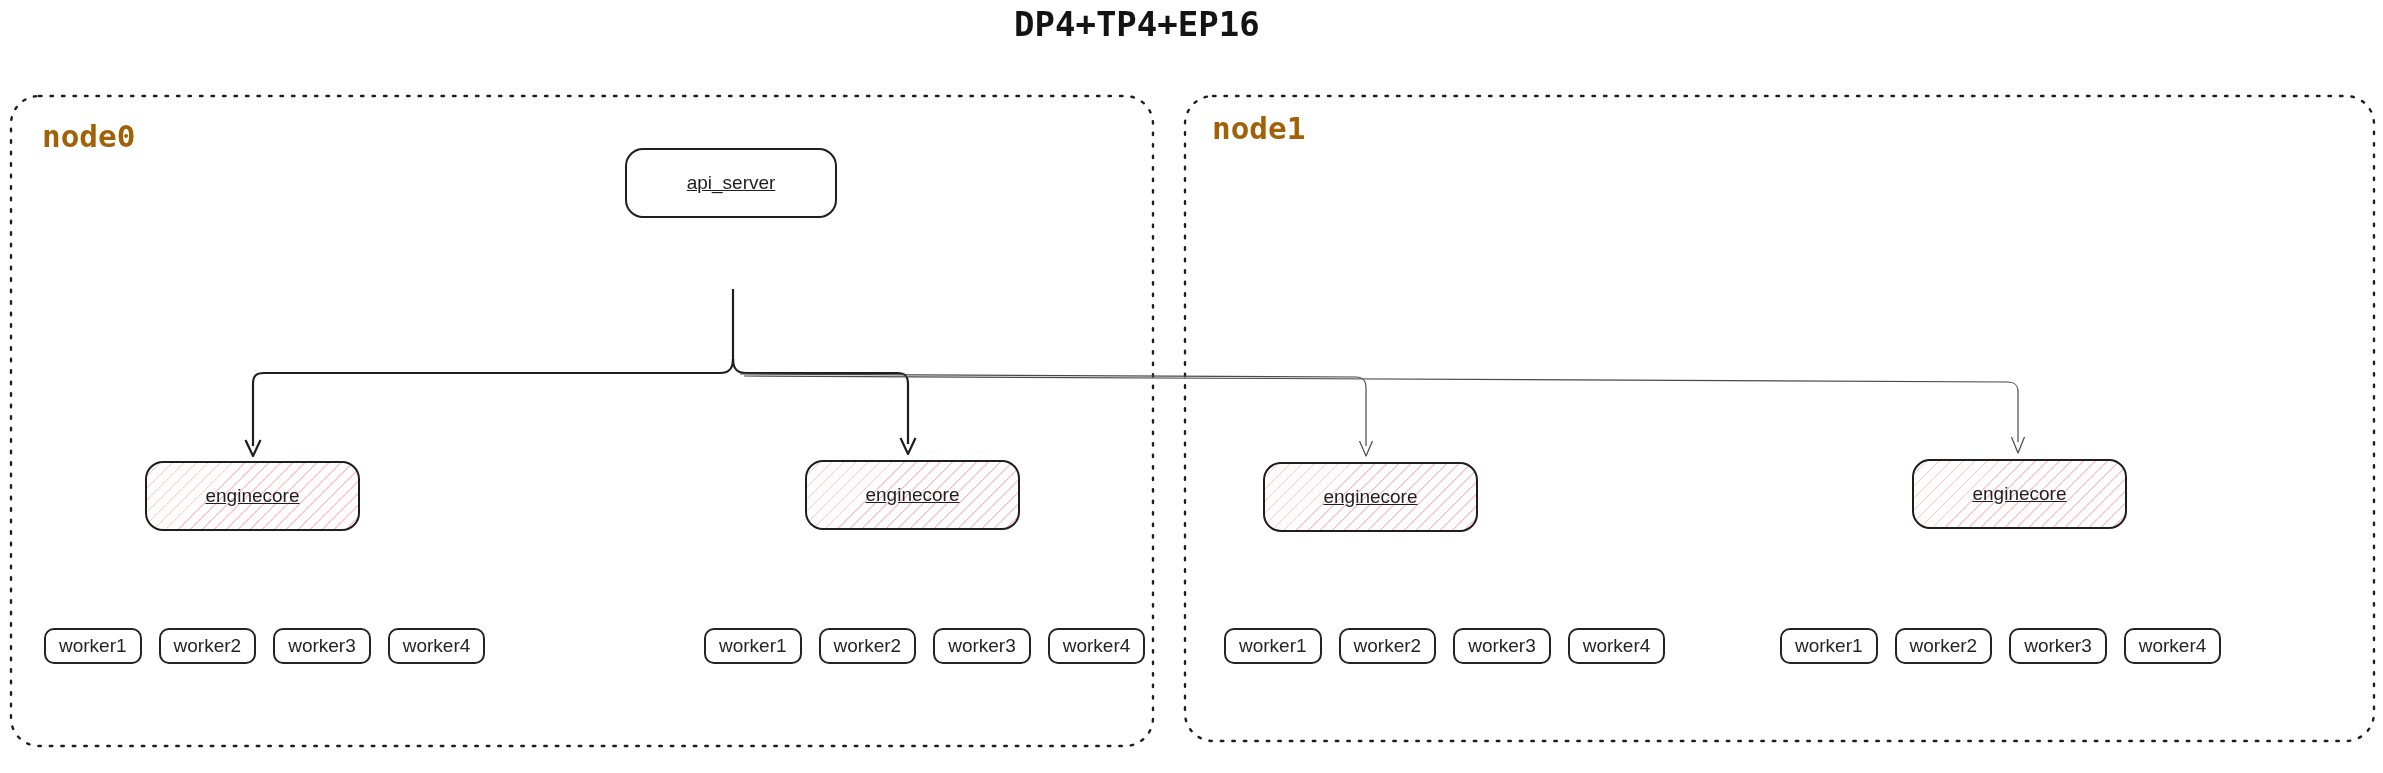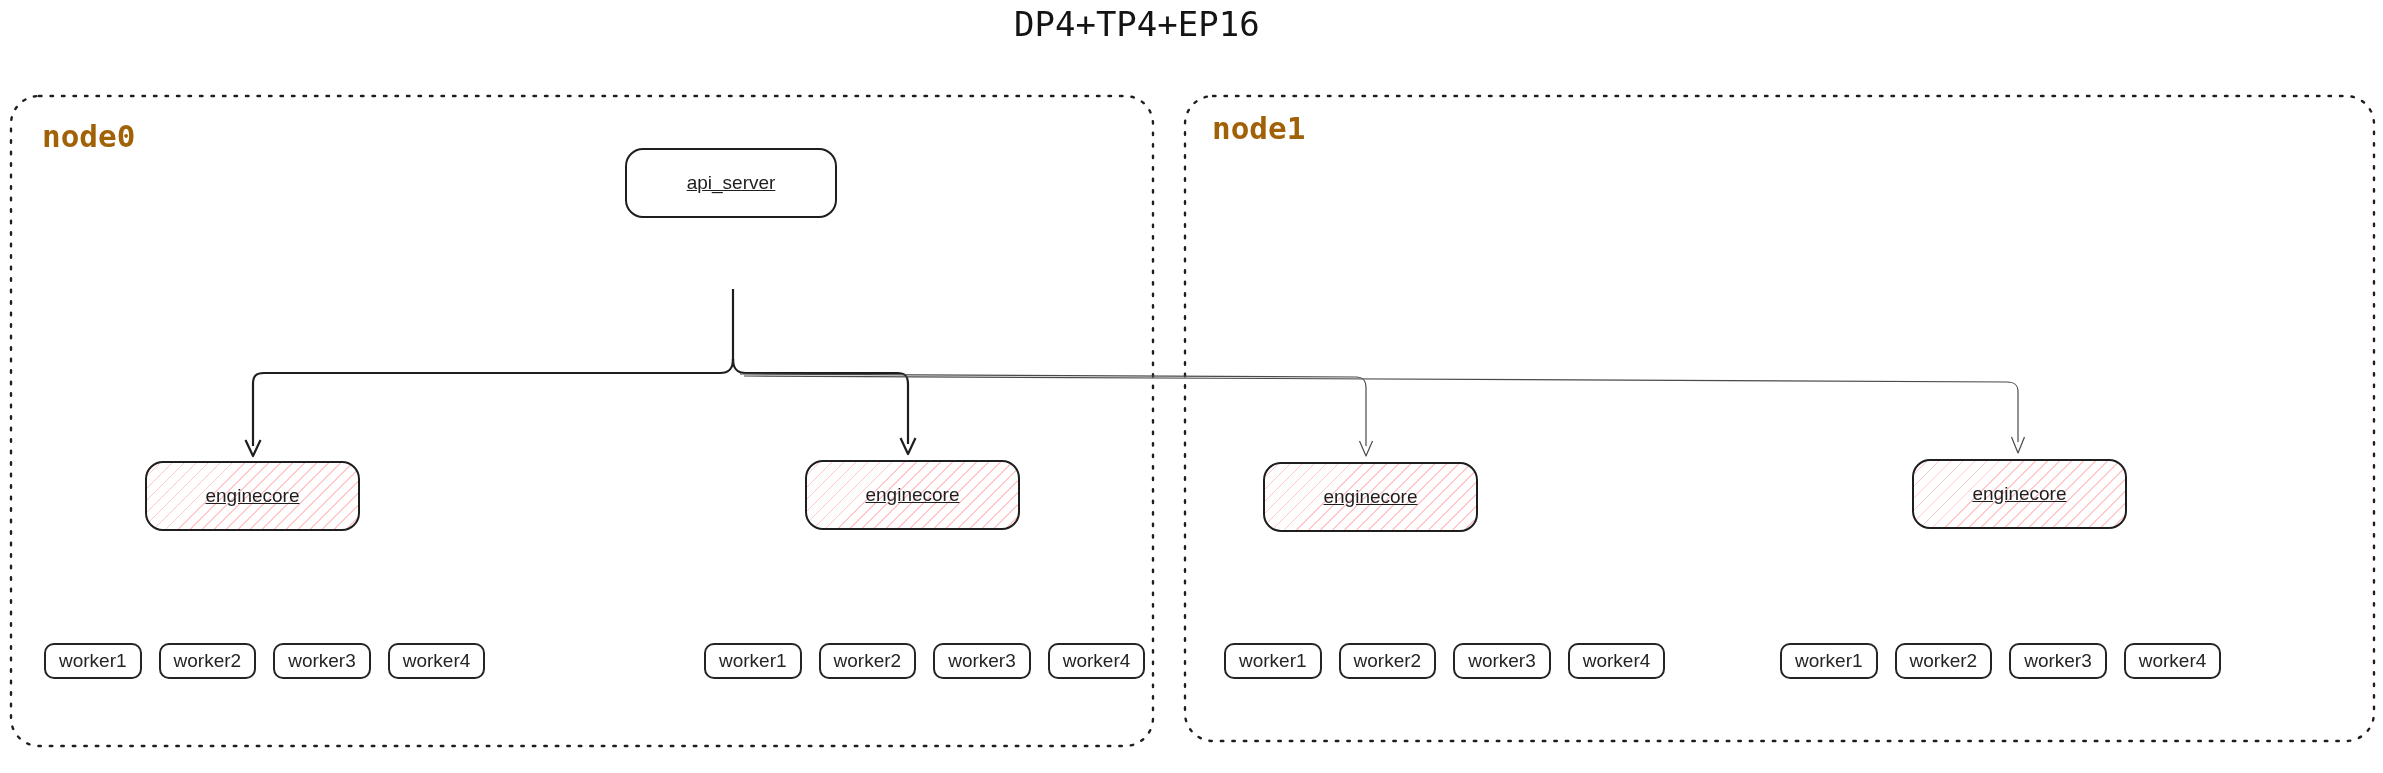--- a/index.html
+++ b/index.html
@@ -8,21 +8,21 @@
     width:2383px;height:773px;
     background:#ffffff;
     font-family:"Liberation Sans", sans-serif;
     color:#1e1e1e;
     overflow:hidden;
   }
   .title{
     position:absolute;
     left:1014px;top:4px;
     font-family:"DejaVu Sans Mono", monospace;
-    font-weight:400;
+    font-weight:700;
     font-size:34px;
     color:#141414;
     white-space:nowrap;
   }
   .node-label{
     position:absolute;
     font-family:"DejaVu Sans Mono", monospace;
     font-weight:700;
     font-size:31px;
     color:#a16207;
@@ -57,21 +57,21 @@
   .hatch-green{
     background-image:repeating-linear-gradient(135deg,
       #9fdfa9 0px, #9fdfa9 1.3px, transparent 1.3px, transparent 9px);
   }
   .hatch-pink{
     background-image:repeating-linear-gradient(135deg,
       #ffc9c9 0px, #ffc9c9 1.3px, transparent 1.3px, transparent 8.5px);
   }
   .wgroup{
     position:absolute;
-    top:643px;
+    top:628px;
     display:flex;
     gap:17px;
     padding-left:7px;
   }
   .g1{left:37px;}
   .g2{left:697px;}
   .g3{left:1217px;}
   .g4{left:1773px;}
   .worker{
     border:2px solid #242424;

